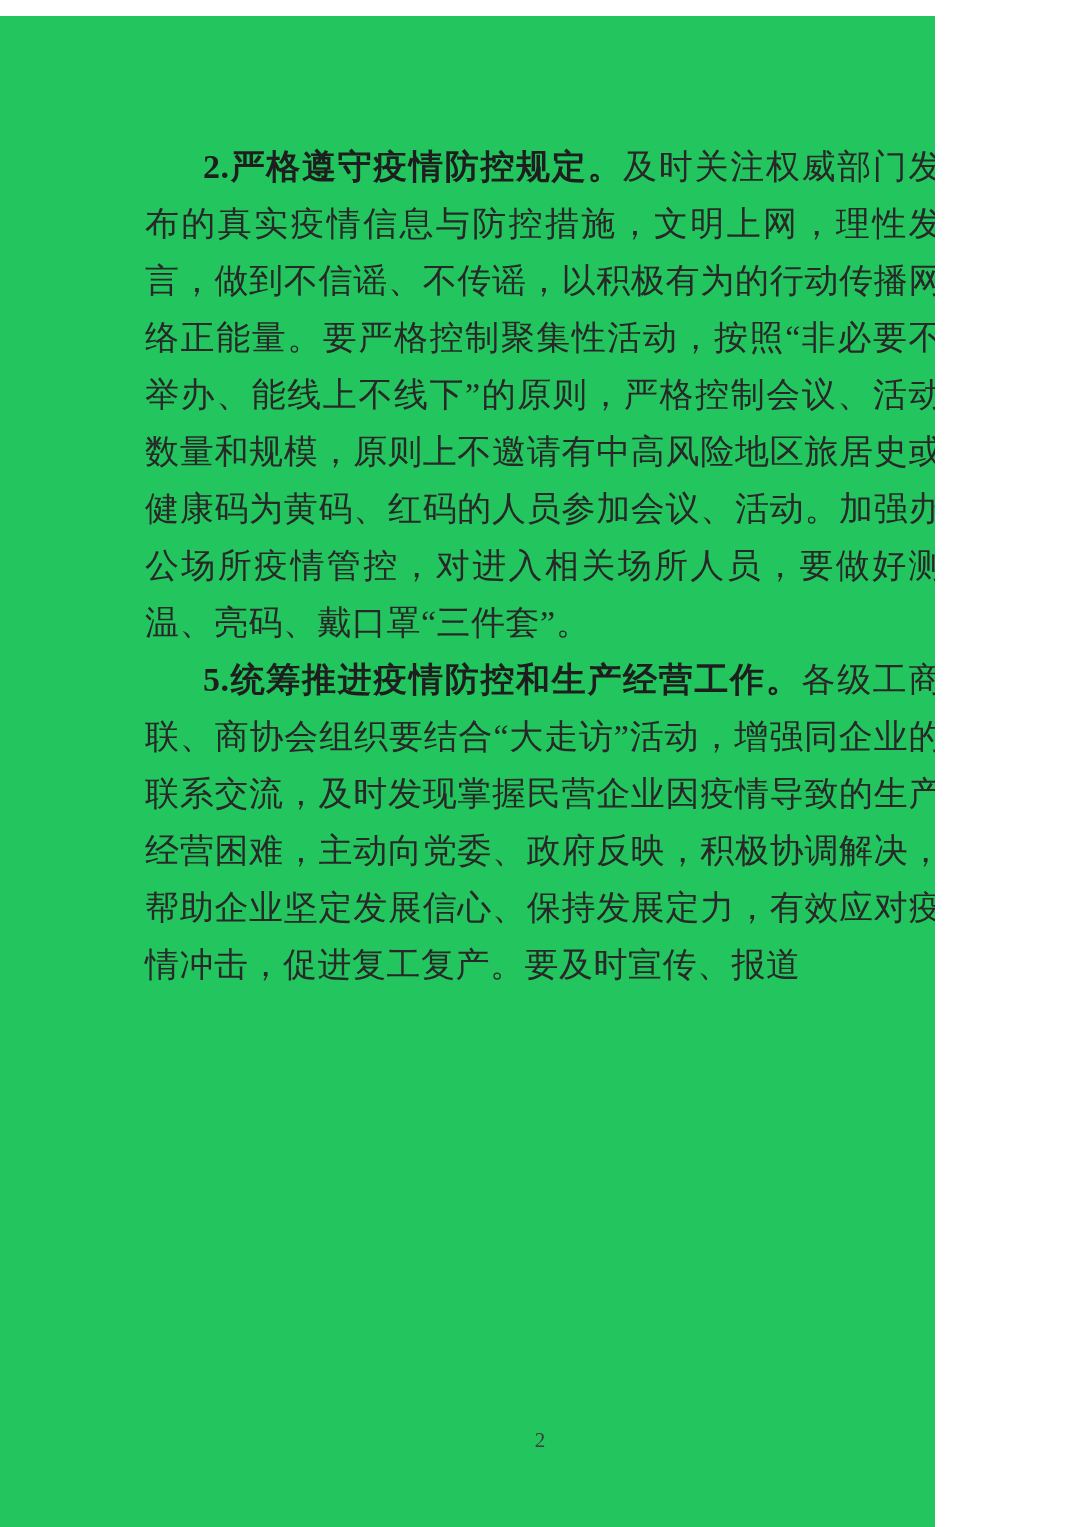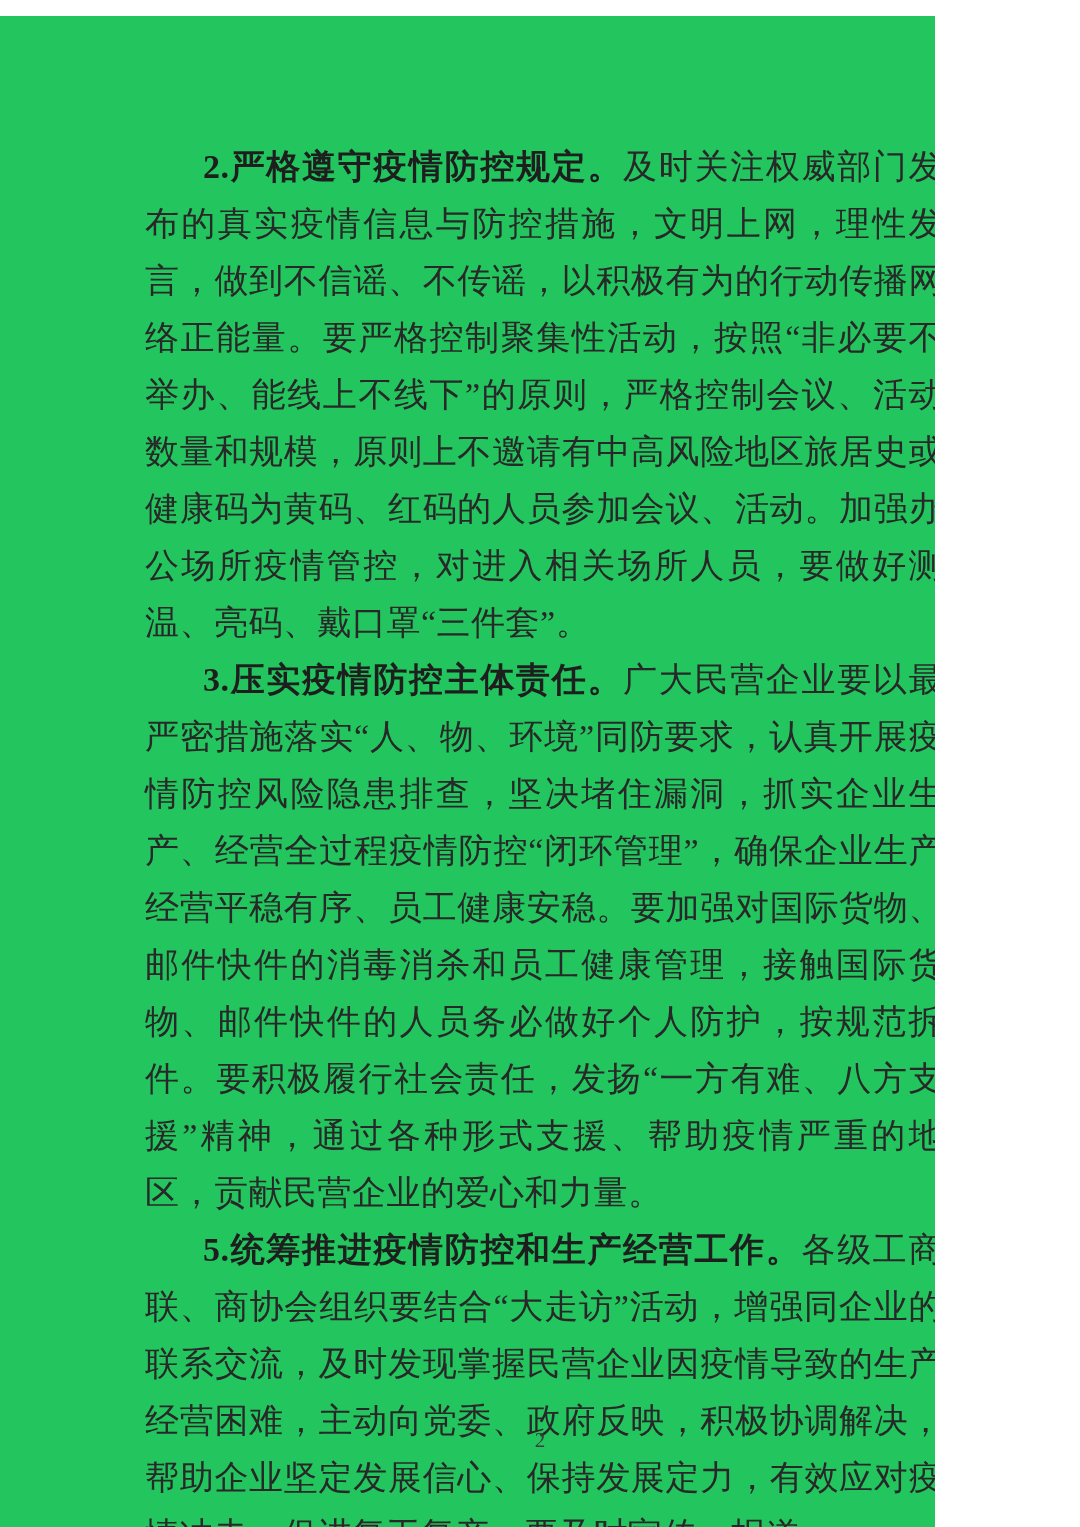--- a/index.html
+++ b/index.html
@@ -56,17 +56,16 @@
     color: #3c3c3c;
     font-family: "Liberation Serif", "DejaVu Serif", serif;
   }
 </style>
 </head>
 <body>
 
 <div class="page">
   <div class="text-block">
     <p class="para"><span class="para-heading">2.严格遵守疫情防控规定。</span><span class="para-body">及时关注权威部门发布的真实疫情信息与防控措施，文明上网，理性发言，做到不信谣、不传谣，以积极有为的行动传播网络正能量。要严格控制聚集性活动，按照“非必要不举办、能线上不线下”的原则，严格控制会议、活动数量和规模，原则上不邀请有中高风险地区旅居史或健康码为黄码、红码的人员参加会议、活动。加强办公场所疫情管控，对进入相关场所人员，要做好测温、亮码、戴口罩“三件套”。</span></p>
-    <p class="para"><span class="para-heading">3.压实疫情防控主体责任。</span><span class="para-body">广大民营企业要以最严密措施落实“人、物、环境”同防要求，认真开展疫情防控风险隐患排查，坚决堵住漏洞，抓实企业生产、经营全过程疫情防控“闭环管理”，确保企业生产经营平稳有序、员工健康安稳。要加强对国际货物、邮件快件的消毒消杀和员工健康管理，接触国际货物、邮件快件的人员务必做好个人防护，按规范拆件。要积极履行社会责任，发扬“一方有难、八方支援”精神，通过各种形式支援、帮助疫情严重的地区，贡献民营企业的爱心和力量。</span></p>
     <p class="para"><span class="para-heading">5.统筹推进疫情防控和生产经营工作。</span><span class="para-body">各级工商联、商协会组织要结合“大走访”活动，增强同企业的联系交流，及时发现掌握民营企业因疫情导致的生产经营困难，主动向党委、政府反映，积极协调解决，帮助企业坚定发展信心、保持发展定力，有效应对疫情冲击，促进复工复产。要及时宣传、报道</span></p>
   </div>
   <div class="page-number">2</div>
 </div>
 
 </body></html>

